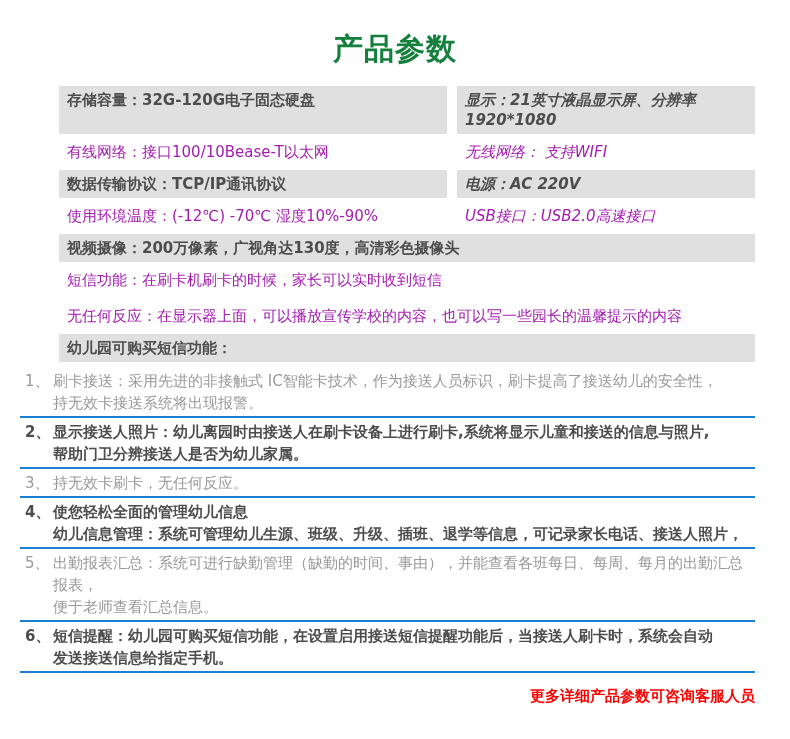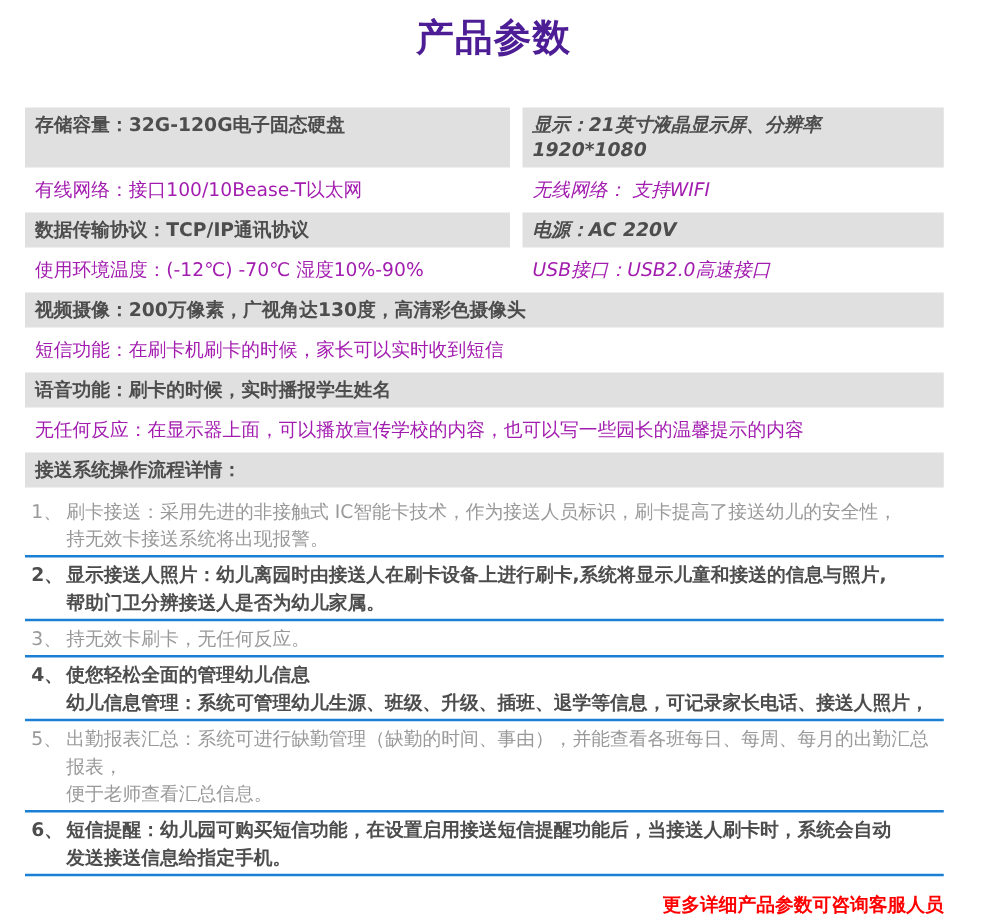--- a/index.html
+++ b/index.html
@@ -5,31 +5,31 @@
   * { margin: 0; padding: 0; box-sizing: border-box; }
   html, body { background: #ffffff; }
   body {
     width: 790px; height: 739px;
     font-family: "DejaVu Sans", "Liberation Sans", sans-serif;
     overflow: hidden;
   }
   .page { position: relative; width: 790px; height: 739px; background: #fff; }
 
   .page-title {
-    padding-top: 10px;
+    padding-top: 29px;
     text-align: center;
     font-size: 30px;
     font-weight: bold;
-    color: #4c1d95;
+    color: #15803d;
     letter-spacing: 1px;
     height: 62px;
   }
 
   .spec-table { margin: 24px 35px 0 20px; }
-  .spec-row { display: flex; }
+  .spec-row { display: flex; margin-left: 39px; }
   .spec-row .cell { padding: 4px 8px; font-size: 15px; line-height: 20px; }
   .spec-row .cell.left  { width: 388px; margin-right: 10px; }
   .spec-row .cell.right { flex: 1; font-style: italic; }
   .spec-row .cell.full  { width: 100%; margin-right: 0; }
   .spec-row.gray .cell { background: #e0e0e0; color: #4d4d4d; font-weight: bold; }
   .spec-row.white .cell { background: transparent; color: #a21caf; font-weight: normal; padding-top: 8px; padding-bottom: 8px; }
 
   .flow-list { margin: 5px 35px 0 20px; }
   .flow-item {
     display: flex;
@@ -74,28 +74,25 @@
     <div class="spec-row white">
       <div class="cell left">使用环境温度：(-12℃) -70℃  湿度10%-90%</div>
       <div class="cell right">USB接口：USB2.0高速接口</div>
     </div>
     <div class="spec-row gray">
       <div class="cell full">视频摄像：200万像素，广视角达130度，高清彩色摄像头</div>
     </div>
     <div class="spec-row white">
       <div class="cell full">短信功能：在刷卡机刷卡的时候，家长可以实时收到短信</div>
     </div>
-    <div class="spec-row gray">
-      <div class="cell full">语音功能：刷卡的时候，实时播报学生姓名</div>
-    </div>
     <div class="spec-row white">
       <div class="cell full">无任何反应：在显示器上面，可以播放宣传学校的内容，也可以写一些园长的温馨提示的内容</div>
     </div>
     <div class="spec-row gray">
-      <div class="cell full">接送系统操作流程详情：</div>
+      <div class="cell full">幼儿园可购买短信功能：</div>
     </div>
   </div>
 
   <div class="flow-list">
 
     <div class="flow-item tone-light">
       <div class="num">1、</div>
       <div class="lines">
         <div>刷卡接送：采用先进的非接触式 IC智能卡技术，作为接送人员标识，刷卡提高了接送幼儿的安全性，</div>
         <div>持无效卡接送系统将出现报警。</div>

